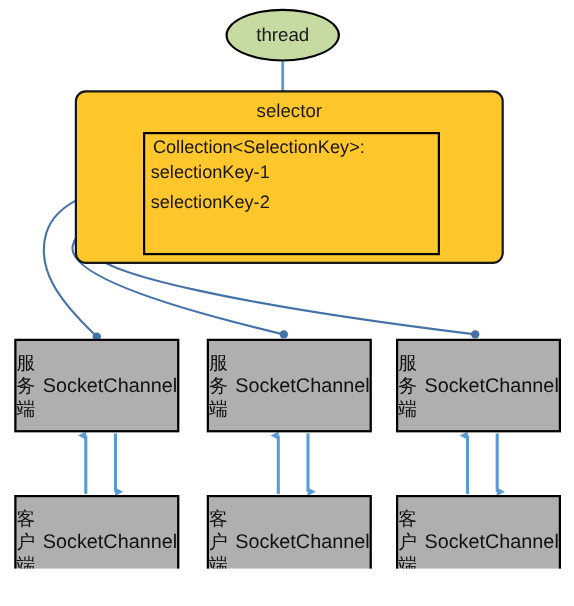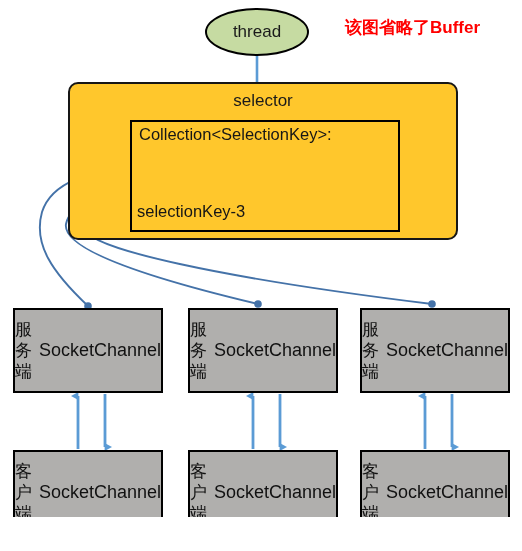--- a/index.html
+++ b/index.html
@@ -166,28 +166,28 @@
     <line x1="280" y1="394" x2="280" y2="447" stroke="#5b9bd5" stroke-width="2.8" marker-end="url(#arrDown)"></line>
 
     <line x1="425" y1="449" x2="425" y2="396" stroke="#5b9bd5" stroke-width="2.8" marker-end="url(#arrUp)"></line>
     <line x1="452" y1="394" x2="452" y2="447" stroke="#5b9bd5" stroke-width="2.8" marker-end="url(#arrDown)"></line>
   </svg>
 
   <div class="thread-node">
     <span>thread</span>
   </div>
 
-  <div class="note-red">该图省略了Buffer</div>
 
   <div class="selector-box">
     <div class="selector-title">selector</div>
 
     <div class="collection-box">
       <div class="collection-head">Collection&lt;SelectionKey&gt;:</div>
-      <div class="key-item key-2">selectionKey-3</div>
+      <div class="key-item key-0">selectionKey-1</div>
+      <div class="key-item key-1">selectionKey-2</div>
     </div>
   </div>
 
   <div class="node-box" style="left:13px; top:308px; width:150px; height:85px;">
     <div class="node-line1">服务端</div>
     <div class="node-line2">SocketChannel</div>
   </div>
 
   <div class="node-box" style="left:188px; top:308px; width:150px; height:85px;">
     <div class="node-line1">服务端</div>

